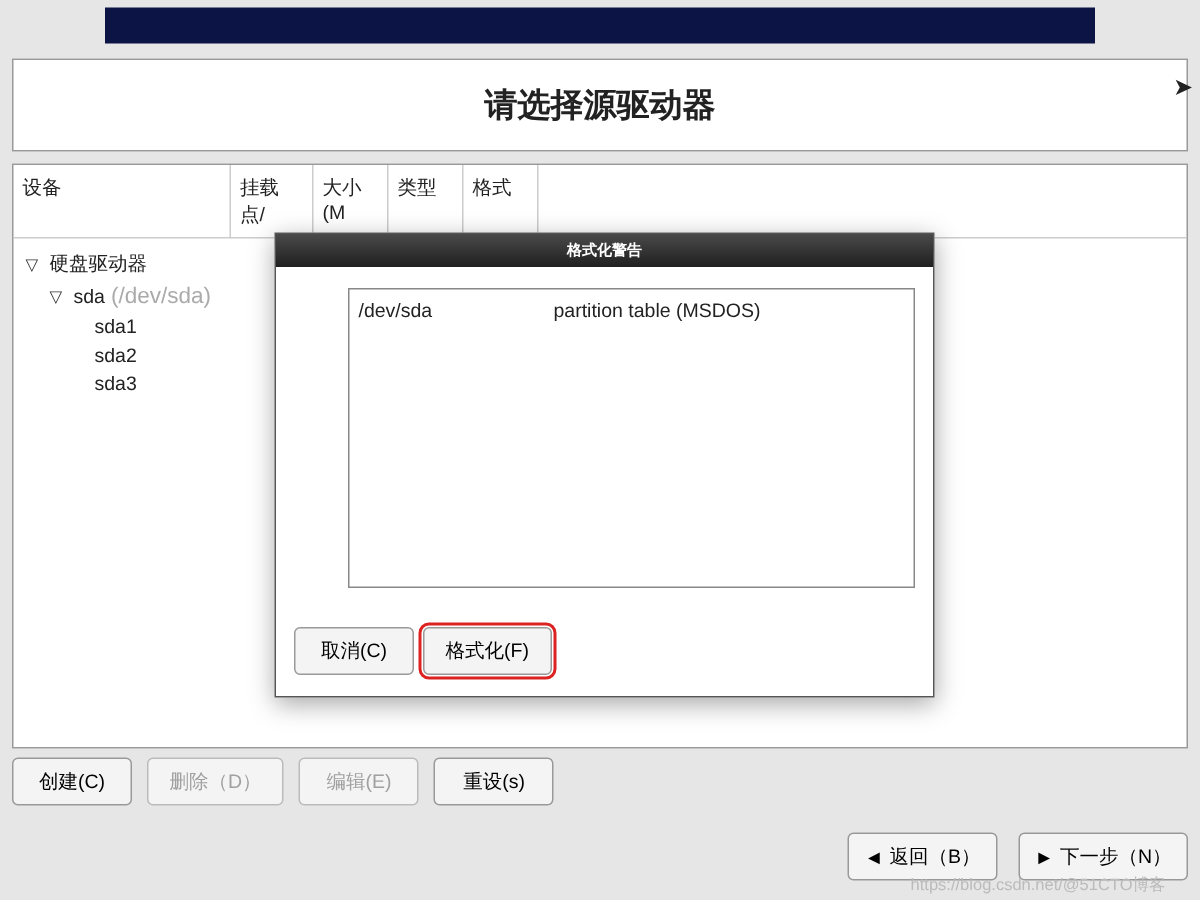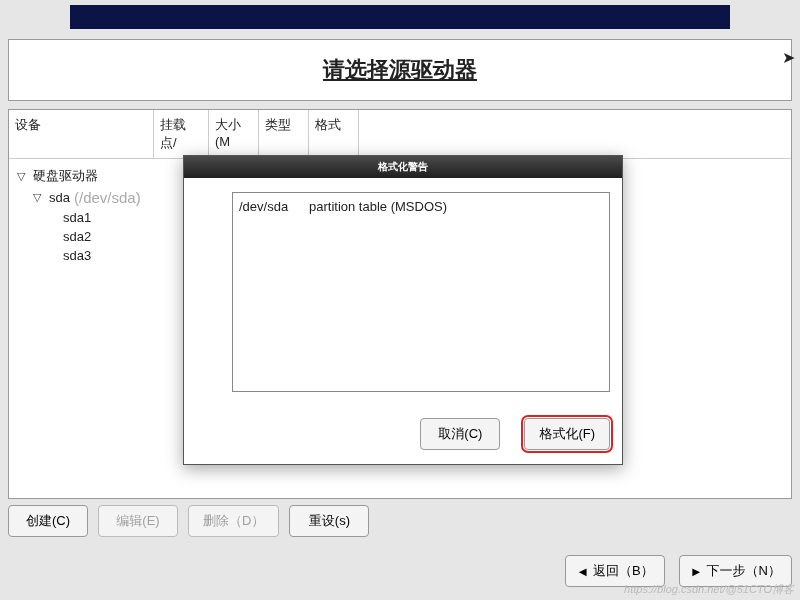--- a/index.html
+++ b/index.html
@@ -10,21 +10,21 @@
     background: #e6e6e6;
     color: #222;
     position: relative;
     overflow: hidden;
   }
   .banner { background:#0b1445; height:24px; margin:5px 70px 10px 70px; }
   .main-panel {
     margin: 0 8px; border:1px solid #999; background:#fff;
     height: 62px; display:flex; align-items:center; justify-content:center;
   }
-  .page-title { font-size:22px; font-weight:bold;text-decoration:underline; }
+  .page-title { font-size:22px; font-weight:bold; }
   .grid-wrap { margin:8px 8px 0 8px; border:1px solid #999; background:#fff; height:390px; }
   .grid-header { display:flex; border-bottom:1px solid #ccc; }
   .grid-header .col { border-right:1px solid #ccc; padding:6px 6px; font-size:13px; text-align:left; }
   .col-device { width:145px; }
   .col-size { width:50px; }
   .col-mount { width:55px; }
   .col-type { width:50px; }
   .col-format { width:50px; }
   .tree { padding: 6px 6px; }
   .tree-row { padding:2px 2px; display:flex; align-items:center; }
@@ -56,26 +56,26 @@
   }
   .dialog-body { padding:10px 12px 14px 12px; }
   .warn-row { display:flex; align-items:flex-start; gap:10px; margin-bottom:6px; }
   .warn-icon { width:26px; height:26px; }
   .warn-icon svg { width:26px; height:26px; }
   .warn-text { font-size:13px; }
   .device-list {
     border:1px solid #888; background:#fff; height:200px; margin:4px 0 10px 36px;
     padding:4px 6px;
   }
-  .device-list-row { display:flex; padding:2px 0; }
+  .device-list-row { display:flex; gap:60px; padding:2px 0; }
   .dl-col1 { width:70px; }
-  .dialog-buttons { display:flex; justify-content:flex-end; gap:24px; margin-top:26px; }
+  .dialog-buttons { display:flex; gap:6px; margin-top:26px; }
   .highlight { outline:2px solid #d22; outline-offset:1px; }
   .cursor { position:absolute; left:782px; top:48px; font-size:16px; pointer-events:none; }
-  .watermark { position:absolute; right:6px; bottom:3px; color:#bbb; font-size:11px; font-style:italic; pointer-events:none;text-align:right; }
+  .watermark { position:absolute; right:23px; bottom:3px; color:#bbb; font-size:11px; pointer-events:none;text-align:right; }
 </style>
 </head>
 <body>
 
 <div class="banner"></div>
 
 <div class="main-panel">
   <div class="page-title">请选择源驱动器</div>
 </div>
 
@@ -110,22 +110,22 @@
     </div>
     <div class="tree-row indent2 row-device">
       <span class="devlabel">sda3</span>
       <span class="sizecol">5</span>
     </div>
   </div>
 </div>
 
 <div class="action-row">
   <button class="win">创建(C)</button>
+  <button class="win" disabled="">删除（D）</button>
   <button class="win" disabled="">编辑(E)</button>
-  <button class="win" disabled="">删除（D）</button>
   <button class="win">重设(s)</button>
 </div>
 
 <div class="nav-row">
   <button class="win nav">
     <span class="arrow-left">◄</span>
     <span>返回（B）</span>
   </button>
   <button class="win nav">
     <span class="arrow-right">►</span>

